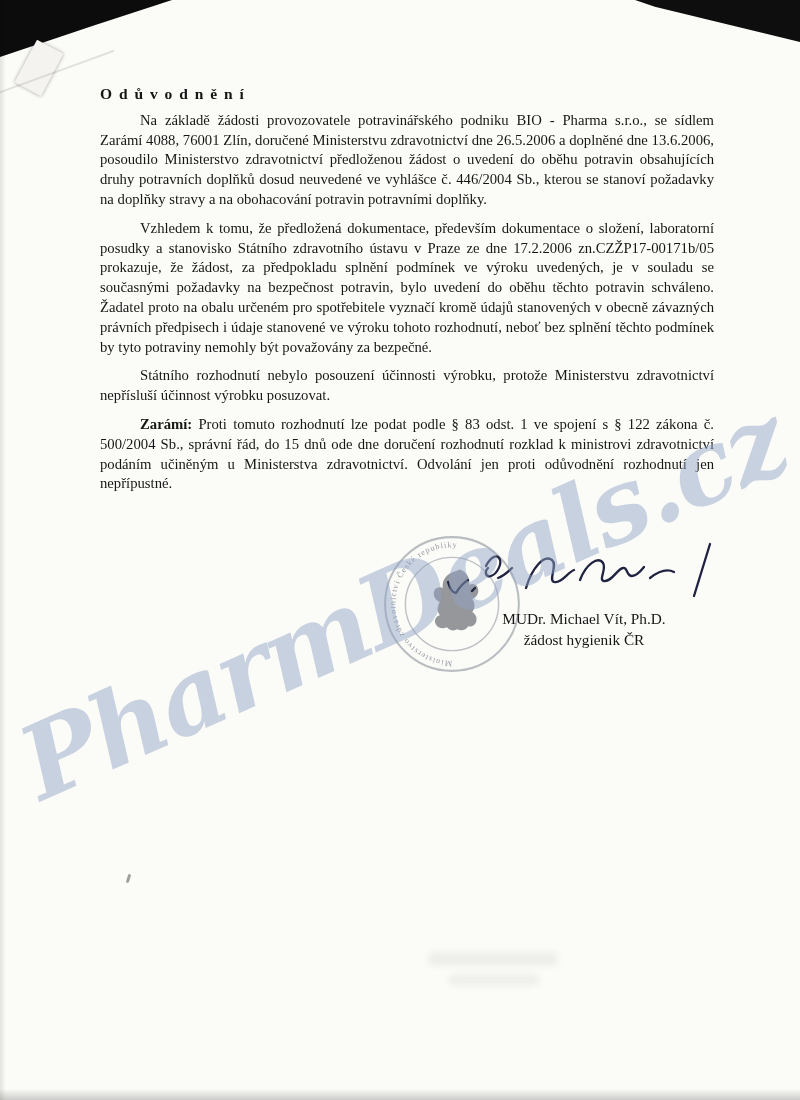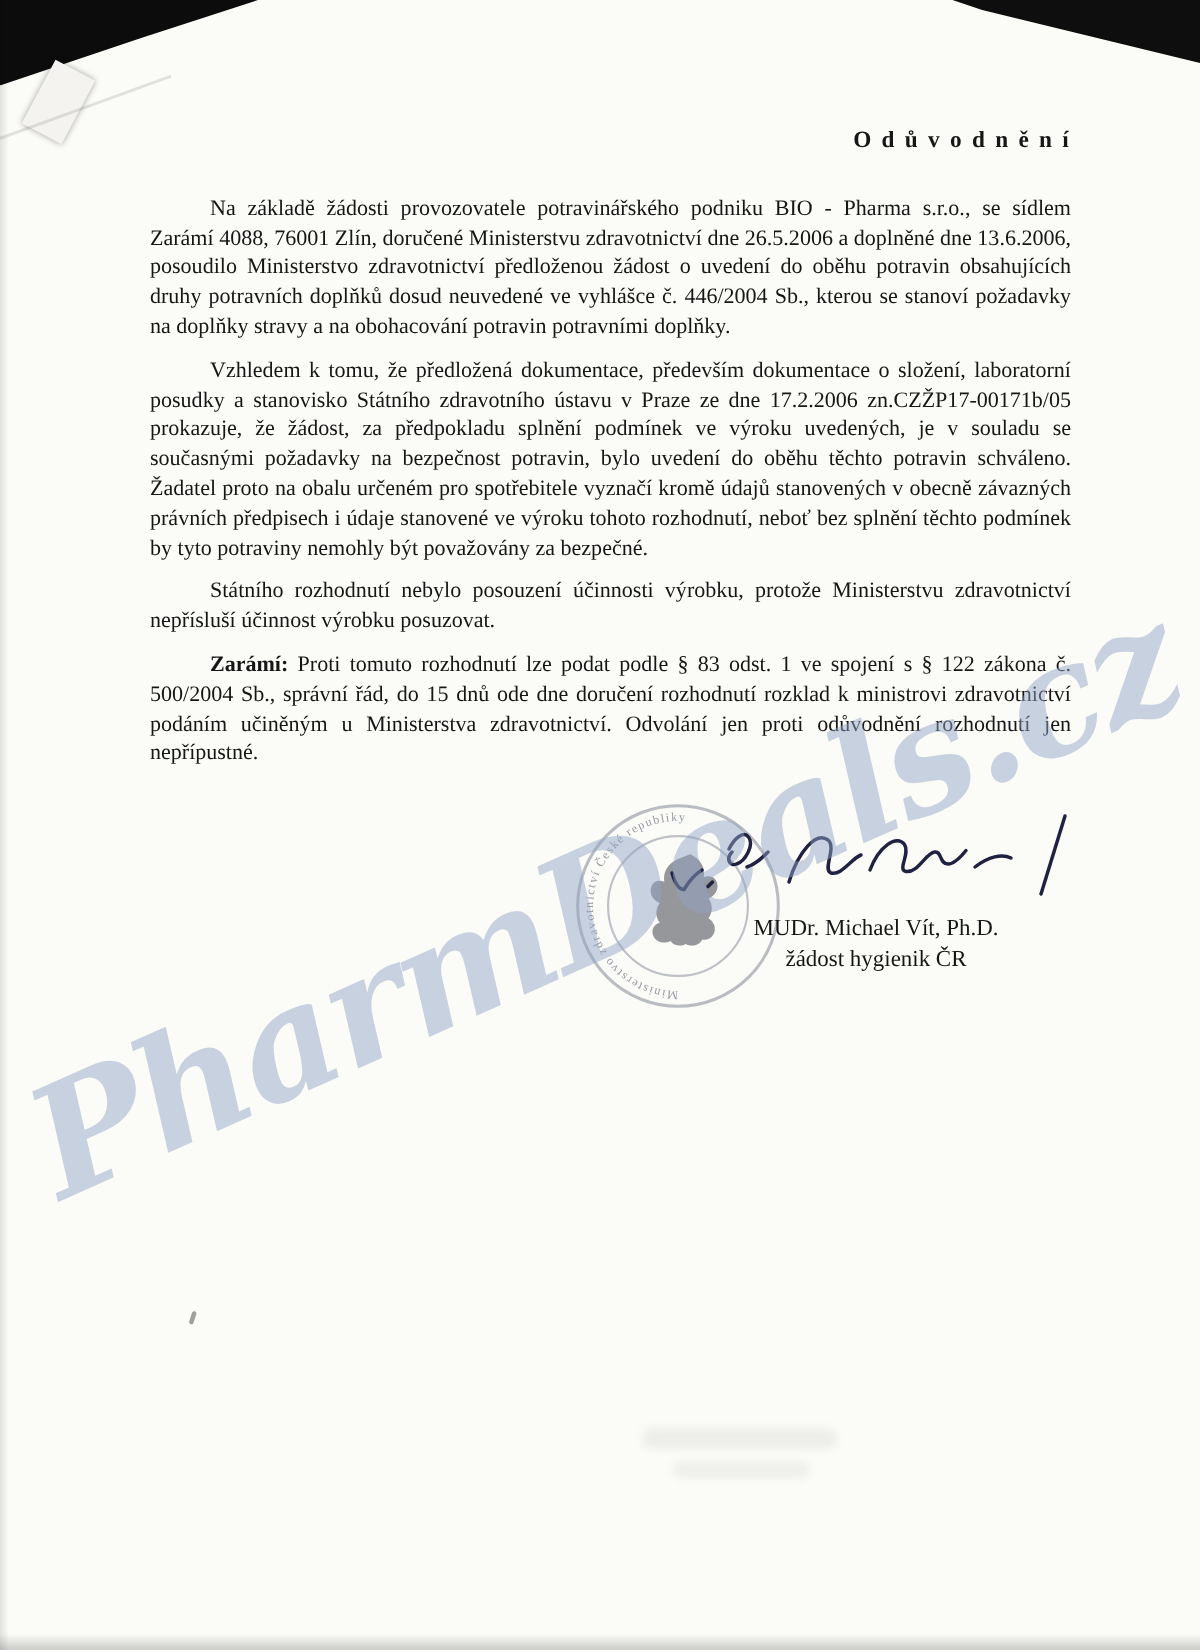--- a/index.html
+++ b/index.html
@@ -13,25 +13,25 @@
   }
   .page { position:absolute; inset:0; }
 
   
   .content {
     position:absolute;
     left:100px; top:84px; width:614px;
     font-size:14.7px; line-height:19.8px;
   }
   .title {
-    text-align:right;
+    text-align:left;
     font-weight:bold;
     font-size:15.5px;
     letter-spacing:1.5px;
-    margin-bottom:26px;
+    margin-bottom:7px;
   }
   p.para {
     text-align:justify;
     text-indent:40px;
     margin-bottom:9px;
   }
   .b { font-weight:bold; }
 
   
   .sig-scribble {

